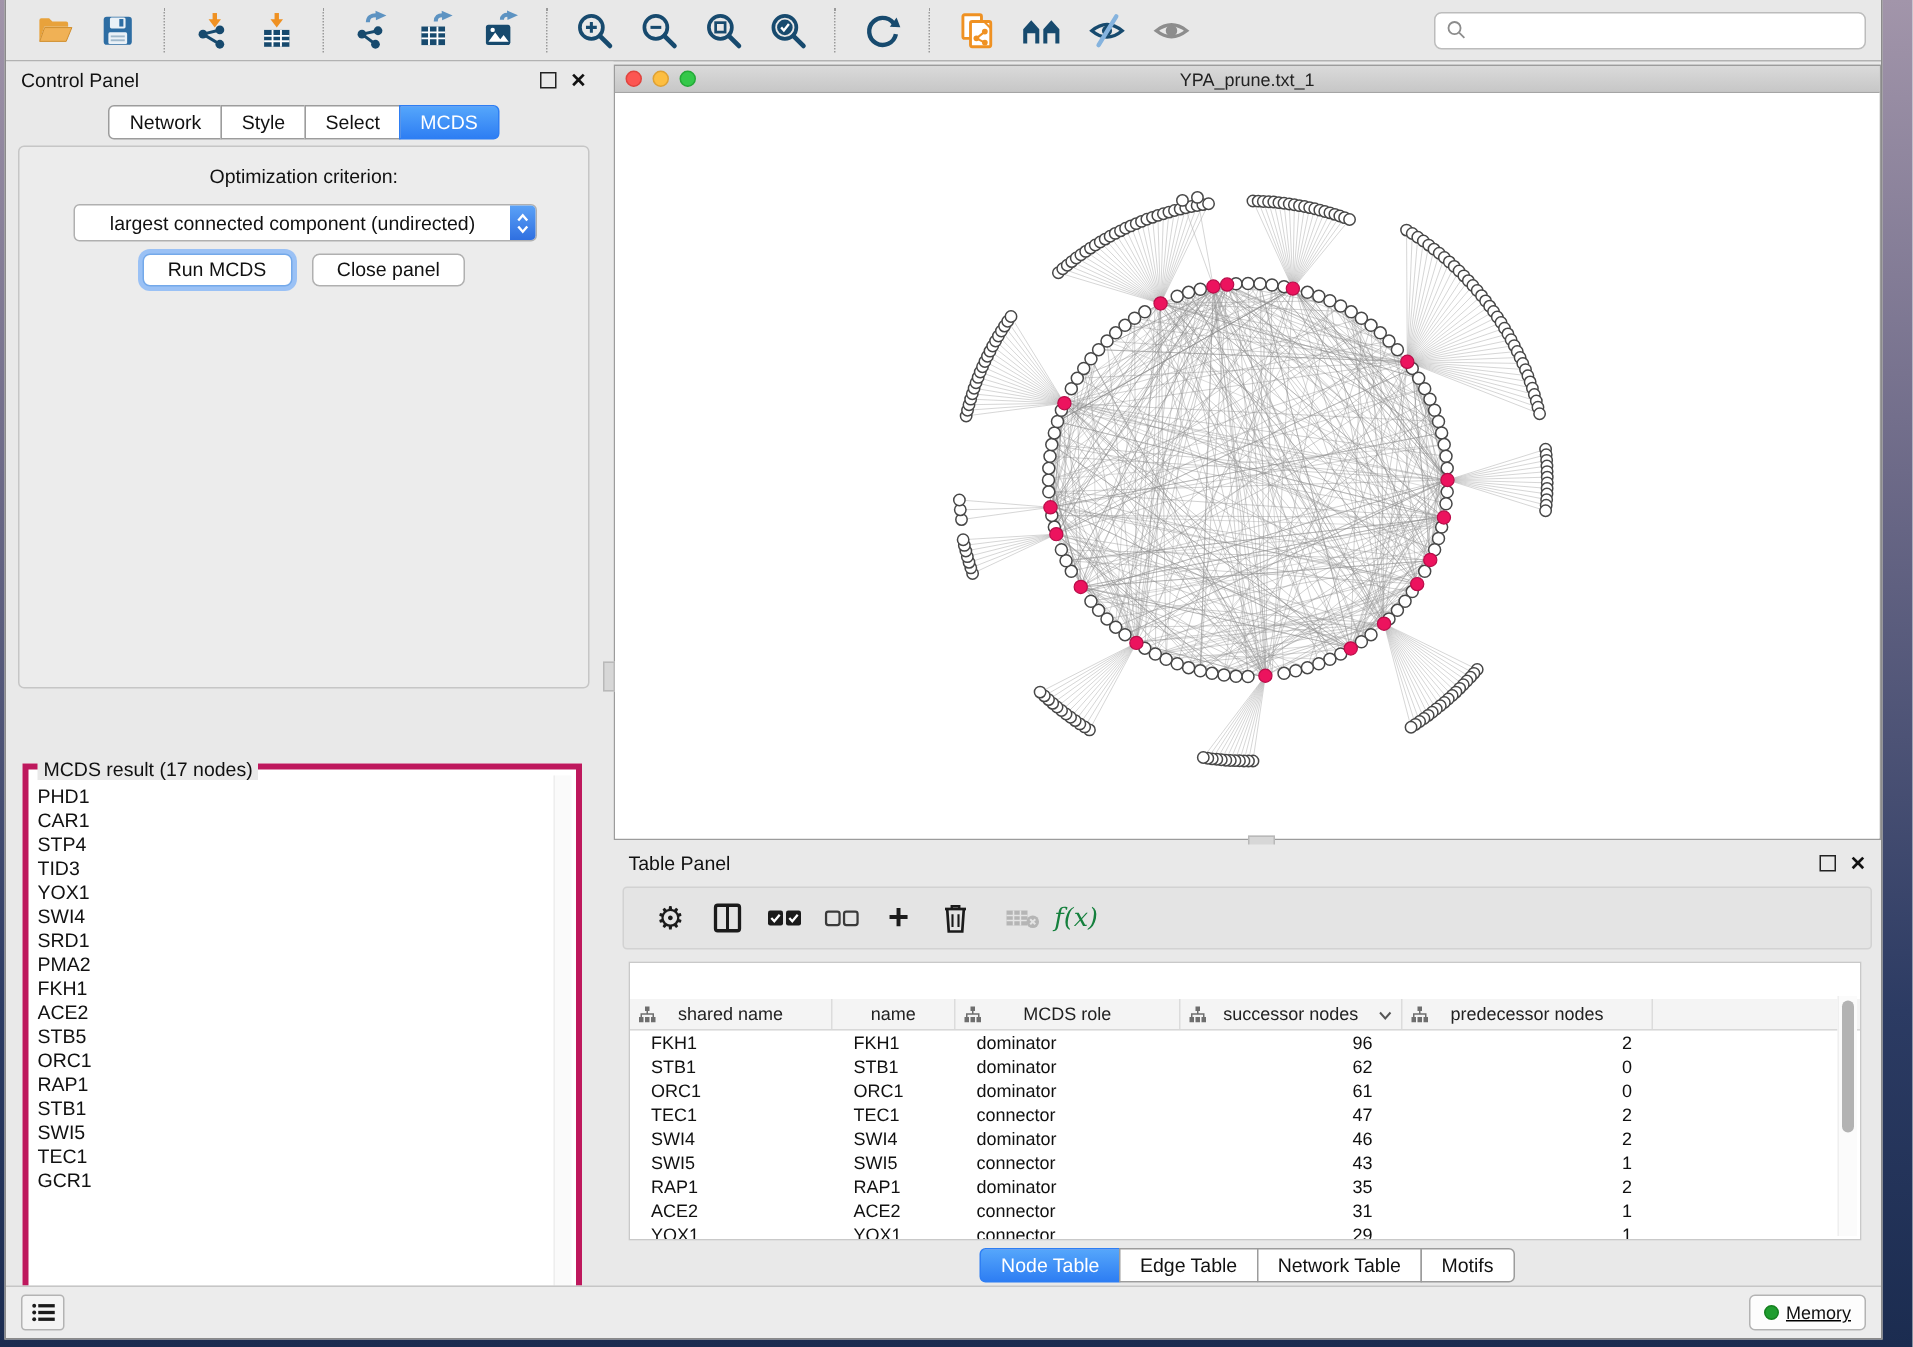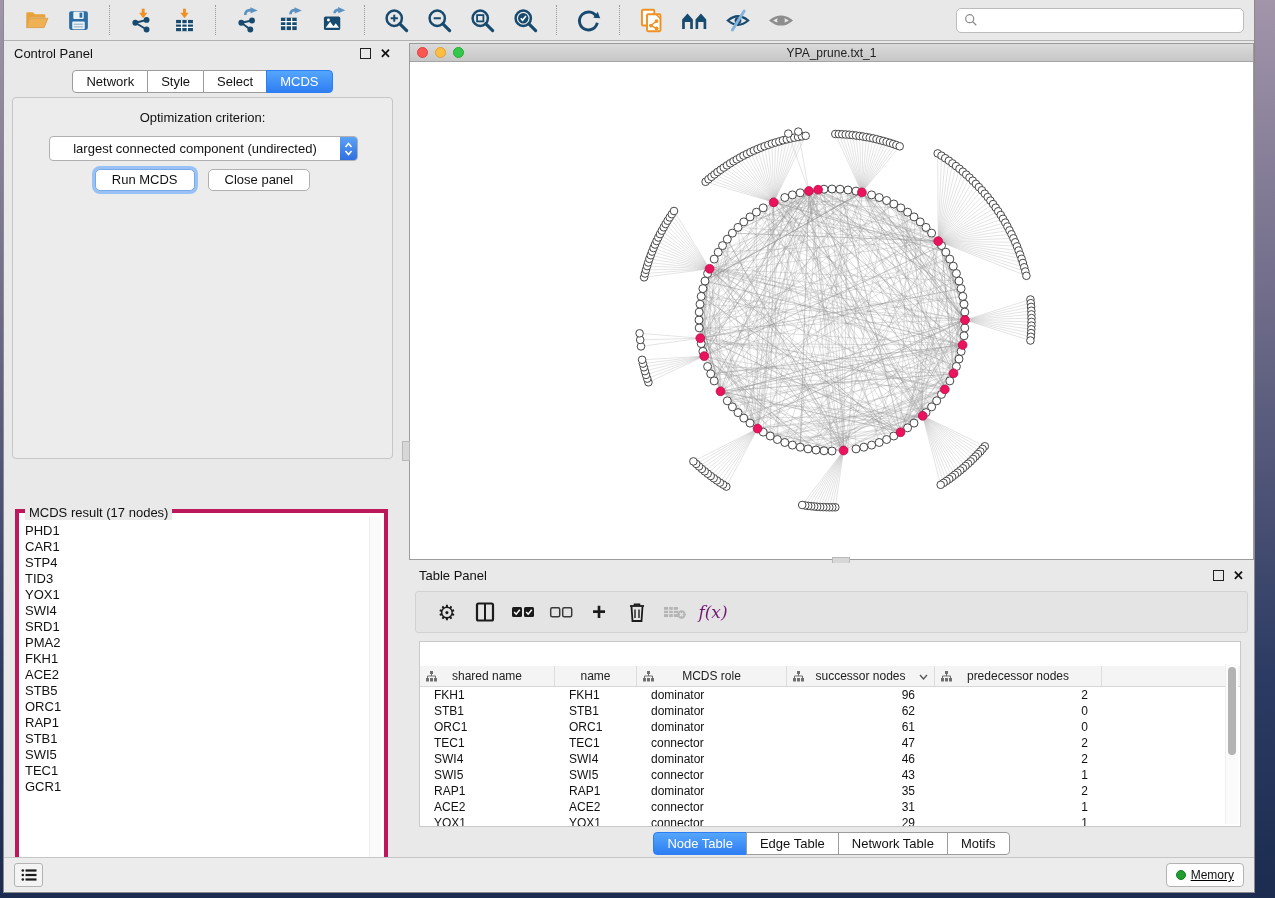--- a/index.html
+++ b/index.html
@@ -59,21 +59,21 @@
   .tl.green{background:#34c84a;border:1px solid #24a938;}
   #net-title{position:absolute;left:0;right:0;text-align:center;font-size:12px;color:#222;}
   #net-canvas{flex:1;background:#fff;position:relative;}
   #net-canvas svg{display:block;}
   #h-splitter{height:3px;flex:none;background:#e9e9e9;position:relative;}
   #h-splitter .grip{position:absolute;left:50%;top:-3px;width:16px;height:6px;background:#d7d7d7;border:1px solid #b9b9b9;}
   
   #table-panel{flex:1;background:#e9e9e9;position:relative;min-height:0;}
   #tp-toolbar{position:absolute;left:6px;right:6px;top:28px;height:42px;background:#e4e4e4;border:1px solid #d2d2d2;border-radius:3px;display:flex;align-items:center;padding:0 12px;box-sizing:border-box;gap:0;}
   .tpbtn{width:38px;height:32px;display:flex;align-items:center;justify-content:center;flex:none;color:#1b1b1b;}
-  .tpbtn.disabled{color:#701a75;}
+  .tpbtn.disabled{color:#15803d;justify-content:flex-end;}
   .gear-glyph{font-size:21px;line-height:1;}
   .fx-glyph{font-family:"DejaVu Serif",serif;font-style:italic;font-size:17px;}
   .plus-glyph{font-size:24px;font-weight:bold;line-height:1;}
   
   #node-table{position:absolute;left:10px;right:13px;top:78px;height:186px;background:#fff;border:1px solid #c9c9c9;box-sizing:border-box;overflow:hidden;}
   #tbl-header{display:flex;height:20px;background:#f4f4f4;border-bottom:1px solid #d8d8d8;font-size:12px;color:#222;margin-top:24px;}
   .th-cell{position:relative;display:flex;align-items:center;justify-content:center;border-right:1px solid #dcdcdc;box-sizing:border-box;flex:none;}
   .th-cell .hier{position:absolute;left:6px;top:5px;}
   .th-cell .sortchev{position:absolute;right:6px;top:8px;}
   .tbl-row{display:flex;height:16px;line-height:16px;font-size:12px;color:#111;}

